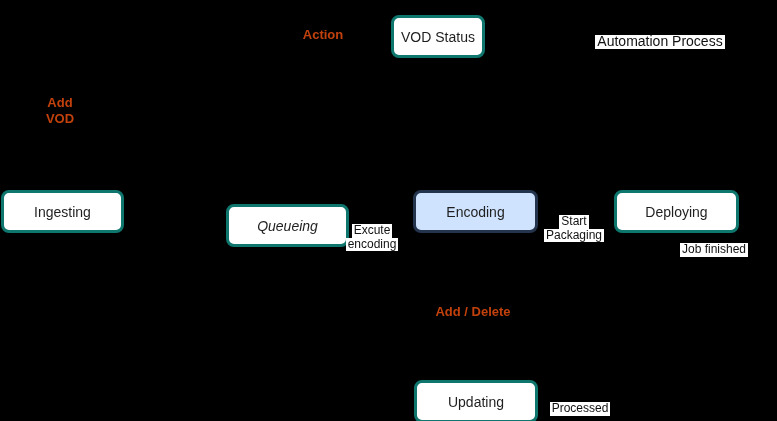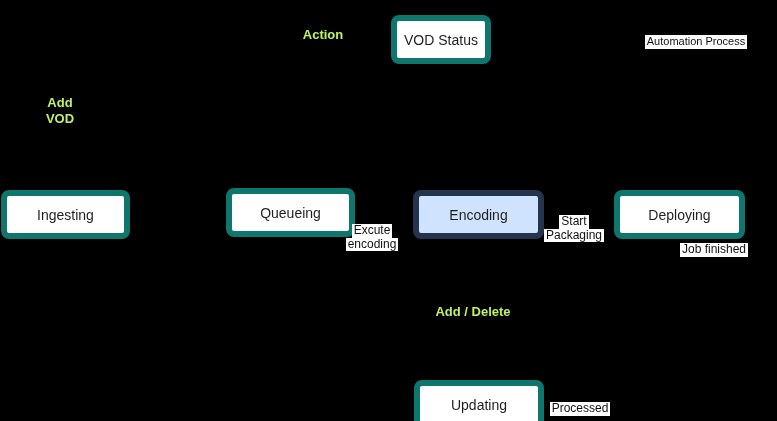--- a/index.html
+++ b/index.html
@@ -12,39 +12,39 @@
     width: 777px;
     height: 421px;
     background: #000000;
     overflow: hidden;
     font-family: "Liberation Sans", sans-serif;
   }
   .node {
     position: absolute;
     height: 37px;
     background: #ffffff;
-    border: 6px solid #0f766e;
+    border: 3px solid #0f766e;
     border-radius: 8px;
     display: flex;
     align-items: center;
     justify-content: center;
     font-size: 14px;
     color: #1f1f1f;
   }
   .node-encoding {
     background: #cfe3ff;
     border-color: #24344d;
   }
   .node-success {
     background: #cbe394;
     border-color: #373f2a;
   }
   .annotation {
     position: absolute;
-    color: #bef264;
+    color: #c2410c;
     font-weight: bold;
     font-size: 13px;
     line-height: 16px;
     text-align: center;
   }
   .edge-label {
     position: absolute;
     display: flex;
     flex-direction: column;
     align-items: center;
@@ -64,35 +64,35 @@
 <body>
 
 <div id="canvas">
 
   <div class="annotation" style="left:283px; top:27px; width:80px;">Action</div>
 
   <div class="node" style="left:391px; top:15px; width:88px;">
     <span>VOD Status</span>
   </div>
 
-  <div class="edge-label" style="left:640px; top:35px; width:112px; font-size:11px;">
+  <div class="edge-label" style="left:604px; top:35px; width:112px; font-size:14px;">
     <span>Automation Process</span>
   </div>
 
   <div class="annotation" style="left:30px; top:95px; width:60px;">
     <div>Add</div>
     <div>VOD</div>
   </div>
 
   <div class="node" style="left:1px; top:190px; width:117px;">
     <span>Ingesting</span>
   </div>
 
 
-  <div class="node" style="left:226px; top:188px; width:117px;">
+  <div class="node" style="left:226px; top:204px; width:117px;font-style:italic;">
     <span>Queueing</span>
   </div>
 
   <div class="edge-label" style="left:342px; top:224px; width:60px;">
     <span>Excute</span>
     <span>encoding</span>
   </div>
 
   <div class="node node-encoding" style="left:413px; top:190px; width:119px;">
     <span>Encoding</span>

